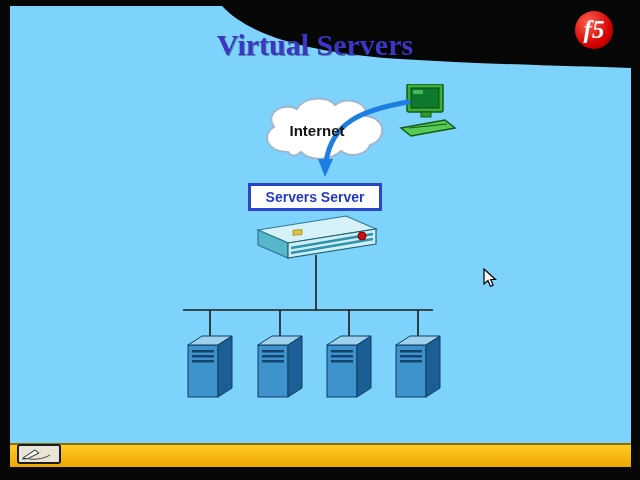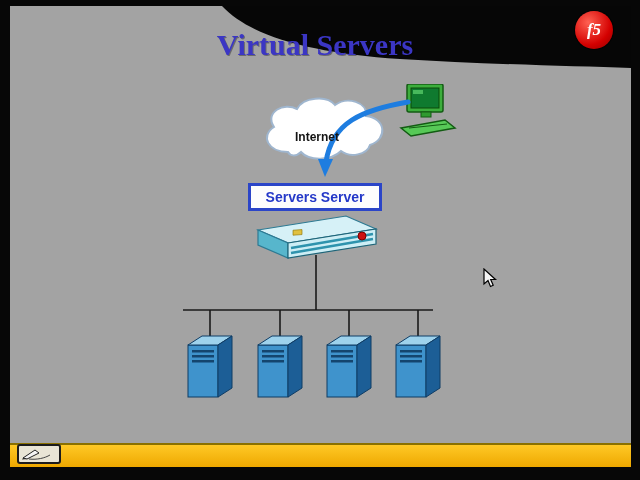--- a/index.html
+++ b/index.html
@@ -2,42 +2,42 @@
 <html><head>
 <meta charset="utf-8">
 <style>
   html,body{margin:0;padding:0;background:#000;}
   .stage{
     position:relative;width:640px;height:480px;background:#070707;
     overflow:hidden;font-family:"Liberation Sans",sans-serif;
   }
   .slide{
     position:absolute;left:10px;top:6px;width:621px;height:461px;
-    background:#a3a3a3;overflow:hidden;
+    background:#7dd3fc;overflow:hidden;
   }
   .swoosh{position:absolute;left:0;top:0;width:621px;height:72px;z-index:1;pointer-events:none;}
   .slide-title{
     position:absolute;left:135px;top:22px;width:340px;z-index:3;
     text-align:center;font-family:"Liberation Serif",serif;font-weight:bold;
     font-size:30px;line-height:34px;color:#3b36c4;
     text-shadow:1px 1px 0 rgba(0,0,0,.35);
   }
   .f5-logo{
     position:absolute;left:565px;top:5px;width:38px;height:38px;z-index:4;
     border-radius:50%;
     background:radial-gradient(circle at 35% 30%, #ff6152, #d40000 62%, #8c0000);
     display:flex;align-items:center;justify-content:center;
     color:#fff;font-family:"Liberation Serif",serif;font-style:italic;
-    font-weight:bold;font-size:17px;
+    font-weight:bold;font-size:25px;
     box-shadow:0 0 0 1px rgba(0,0,0,.6);
   }
   .cloud-wrap{position:absolute;left:240px;top:88px;width:150px;height:70px;z-index:2;}
   .internet-label{
-    position:absolute;left:232px;top:124px;width:150px;z-index:3;
-    text-align:center;font-weight:bold;font-size:12px;color:#141414;
+    position:absolute;left:232px;top:116px;width:150px;z-index:3;
+    text-align:center;font-weight:bold;font-size:15px;color:#141414;
   }
   .computer{position:absolute;left:385px;top:78px;width:62px;height:60px;z-index:2;}
   .overlay{position:absolute;left:0;top:0;width:621px;height:461px;z-index:2;pointer-events:none;}
   .vs-box{
     position:absolute;left:238px;top:177px;width:128px;height:22px;z-index:3;
     background:#fdfdfd;border:3px solid #2b45c8;
     display:flex;align-items:center;justify-content:center;
     font-weight:bold;font-size:14px;color:#2438c8;
   }
   .bottom-bar{

